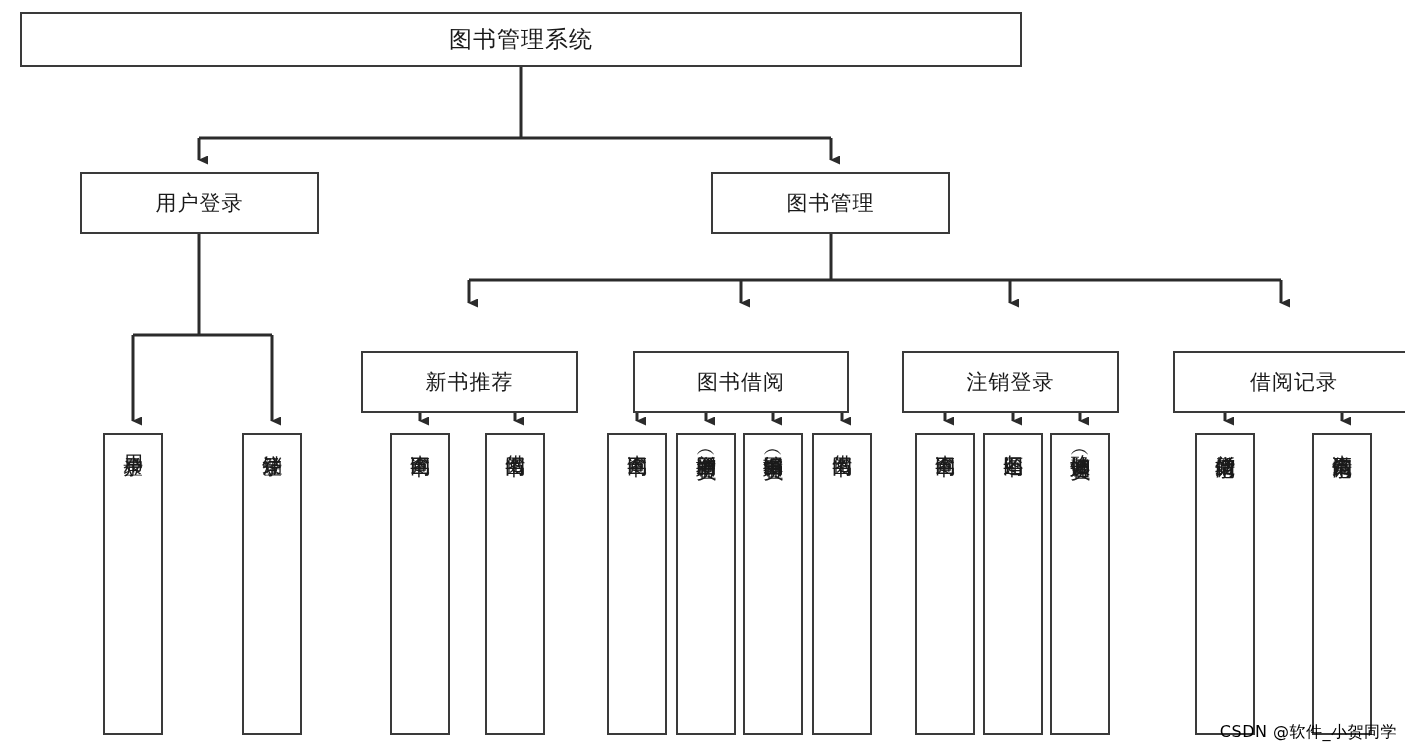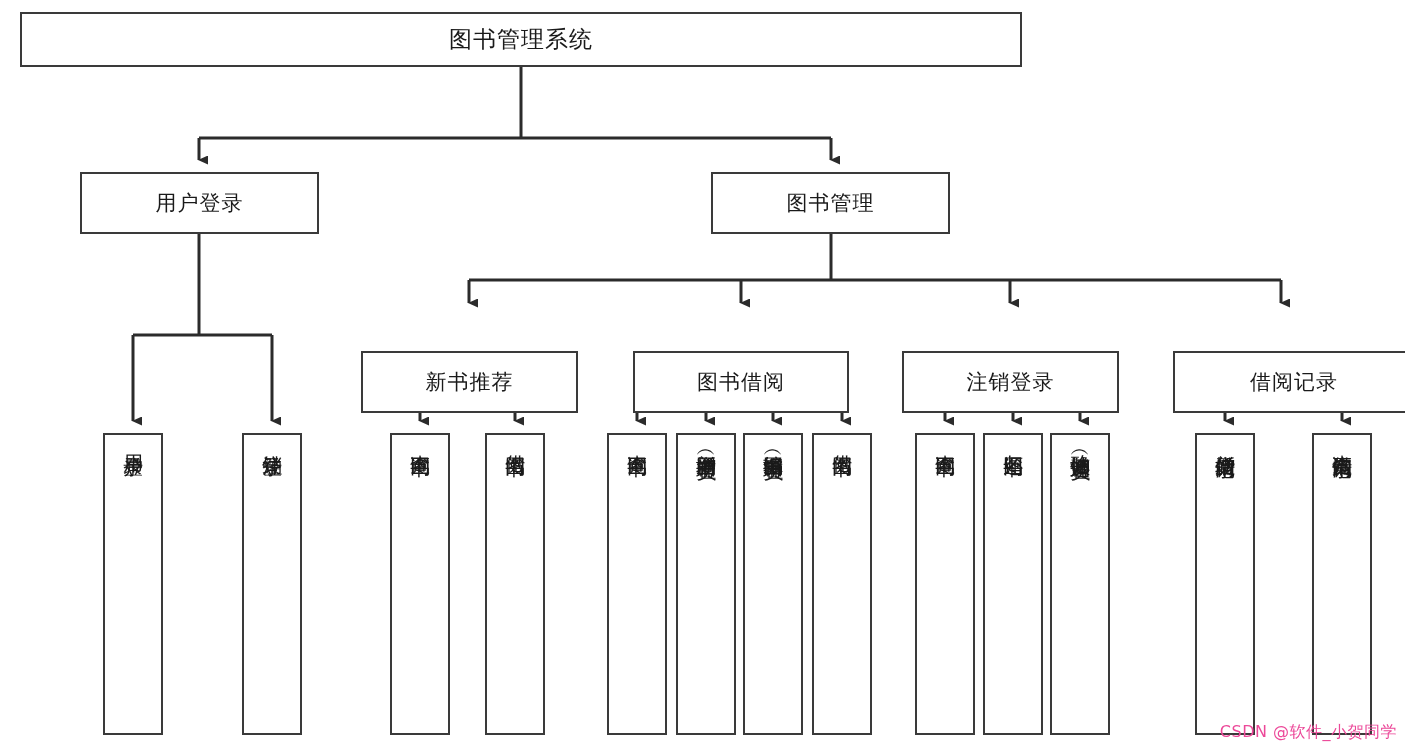--- a/index.html
+++ b/index.html
@@ -63,21 +63,21 @@
   }
   .node .hlabel {
     white-space: nowrap;
     letter-spacing: 1px;
   }
   #watermark {
     position: absolute;
     right: 8px;
     bottom: 4px;
     font-size: 16px;
-    color: #ec4899;
+    color: #000000;
     z-index: 5;
     white-space: nowrap;
     letter-spacing: 0.5px;
   }
 </style>
 </head>
 <body>
 
 <div id="diagram-canvas">
 

